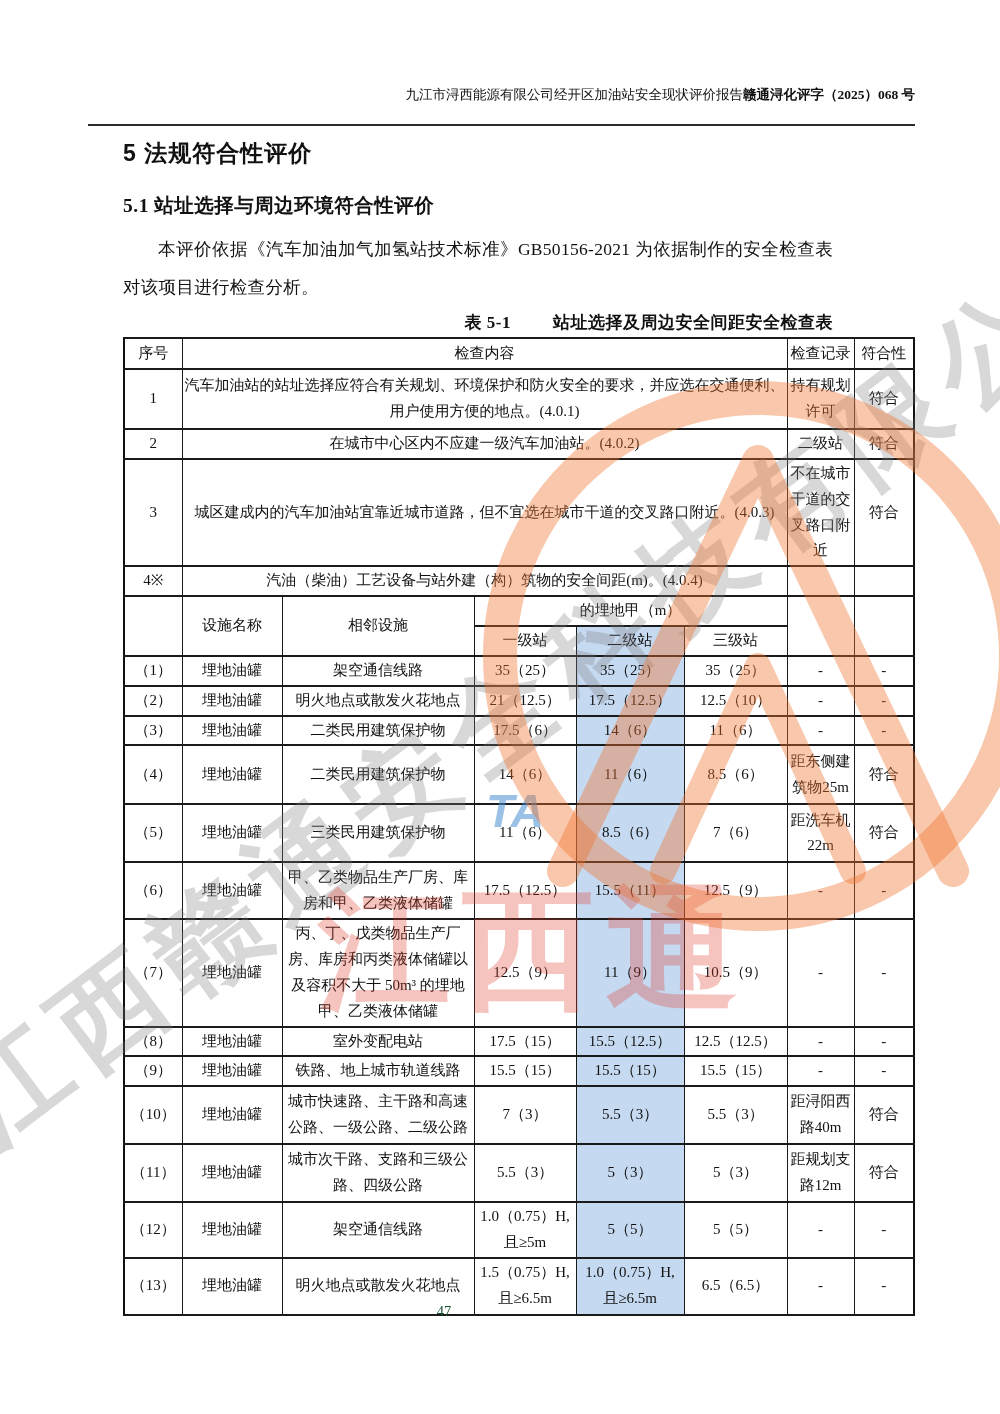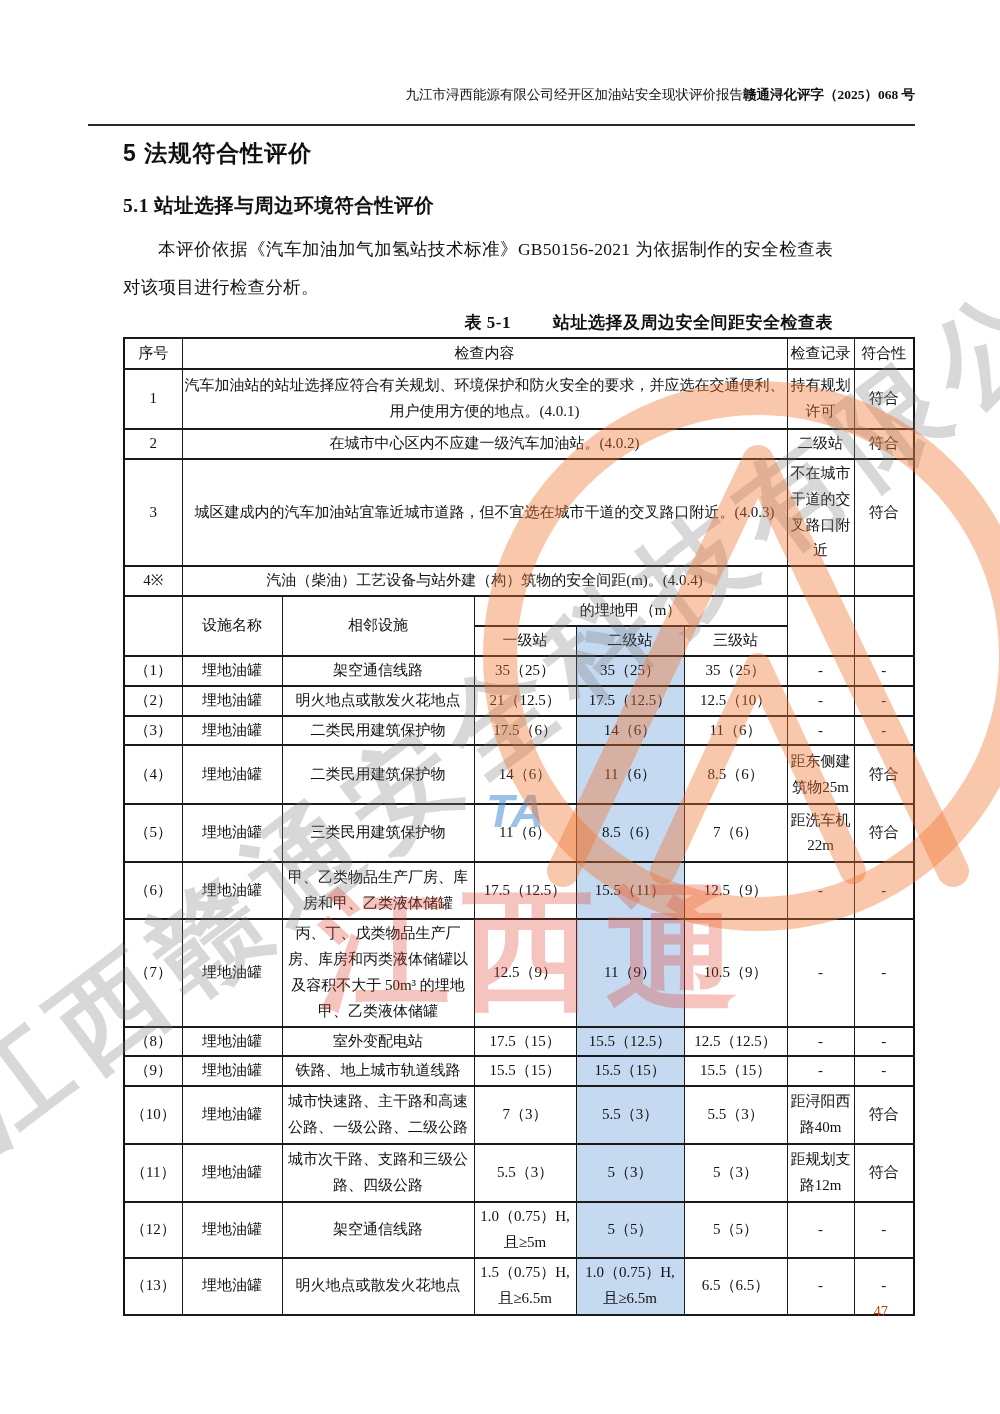--- a/index.html
+++ b/index.html
@@ -32,21 +32,21 @@
   
   table.check { border-collapse:collapse; width:790px; table-layout:fixed; border:2.5px solid #111; }
   table.check td {
     border:1px solid #1a1a1a; border-top-width:2px; border-bottom-width:2px;
     text-align:center; vertical-align:middle;
     font-size:15px; line-height:1.72; padding:1px 2px; overflow:hidden;
   }
   td.blue { background:#c5d9f1; }
   td.small { font-size:14.5px; }
   
-  .page-number { position:absolute; left:0; width:888px; top:1303px; text-align:right; font-size:14.5px; color:#c2410c; }
+  .page-number { position:absolute; left:0; width:888px; top:1303px; text-align:center; font-size:14.5px; color:#14532d; }
   
   .wm { position:absolute; inset:0; pointer-events:none; z-index:6; overflow:hidden; }
   .wm-gray {
     position:absolute; left:-30px; top:1045px; white-space:nowrap;
     font-size:108px; font-weight:bold; letter-spacing:14px;
     color:rgba(125,125,125,0.30);
     transform:rotate(-37deg); transform-origin:0 50%;
     font-family:"Liberation Serif","DejaVu Serif",serif;
   }
   .wm-red {

